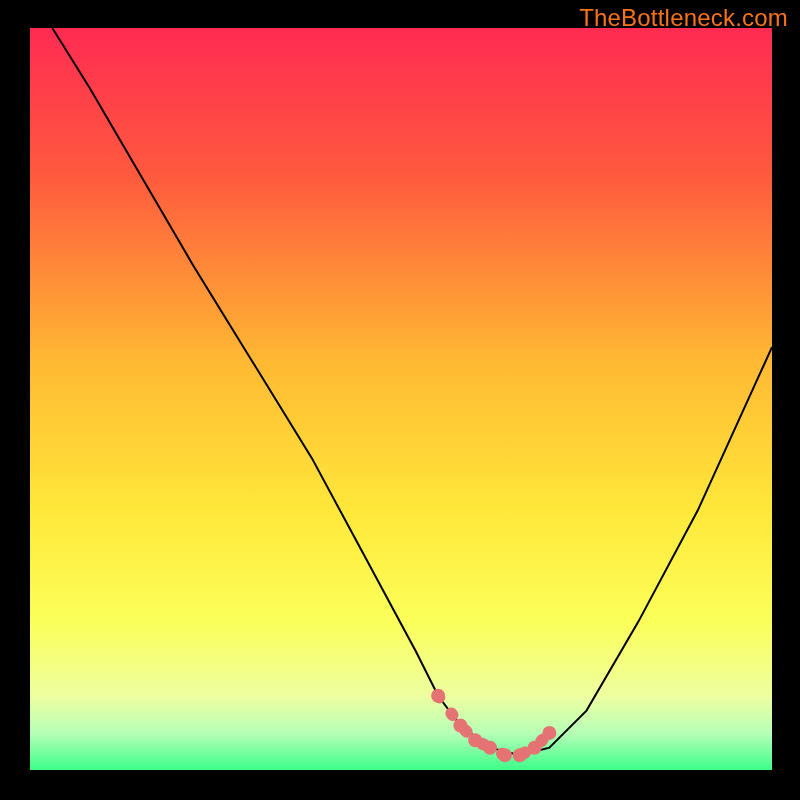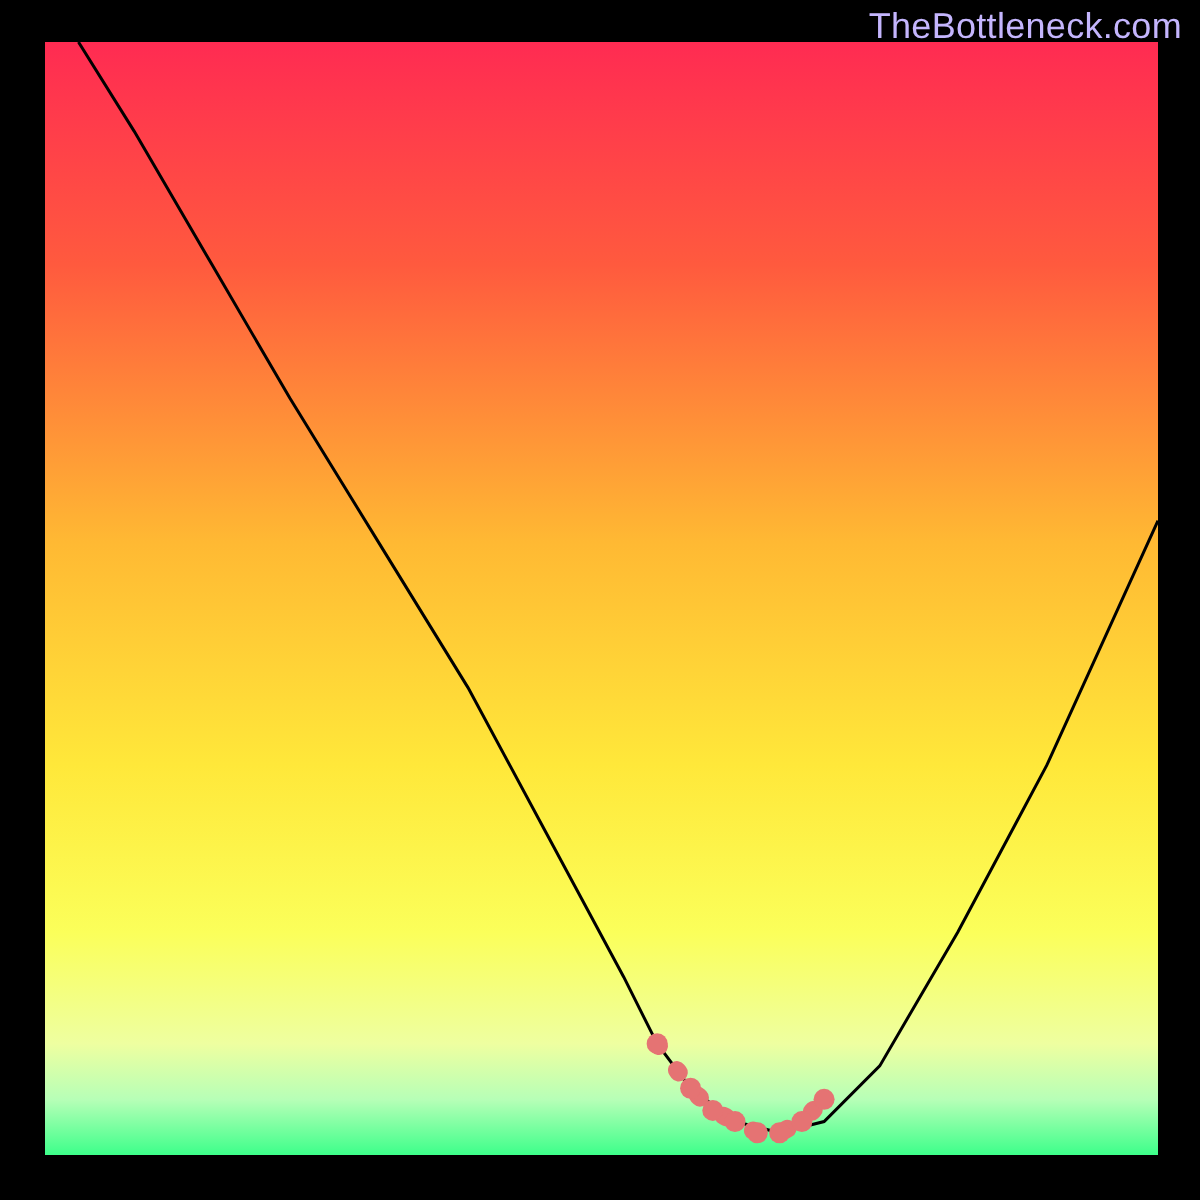--- a/index.html
+++ b/index.html
@@ -8,21 +8,21 @@
     background: #000;
     width: 800px;
     height: 800px;
     position: relative;
     font-family: Arial, sans-serif;
   }
   .watermark {
     position: absolute;
     top: 4px;
     right: 12px;
-    color: #c4b5fd;
+    color: #f97316;
     font-size: 24px;
     font-weight: 500;
     z-index: 10;
     letter-spacing: 0.2px;
   }
   .plot-area {
     position: absolute;
     left: 30px;
     top: 28px;
     width: 742px;

